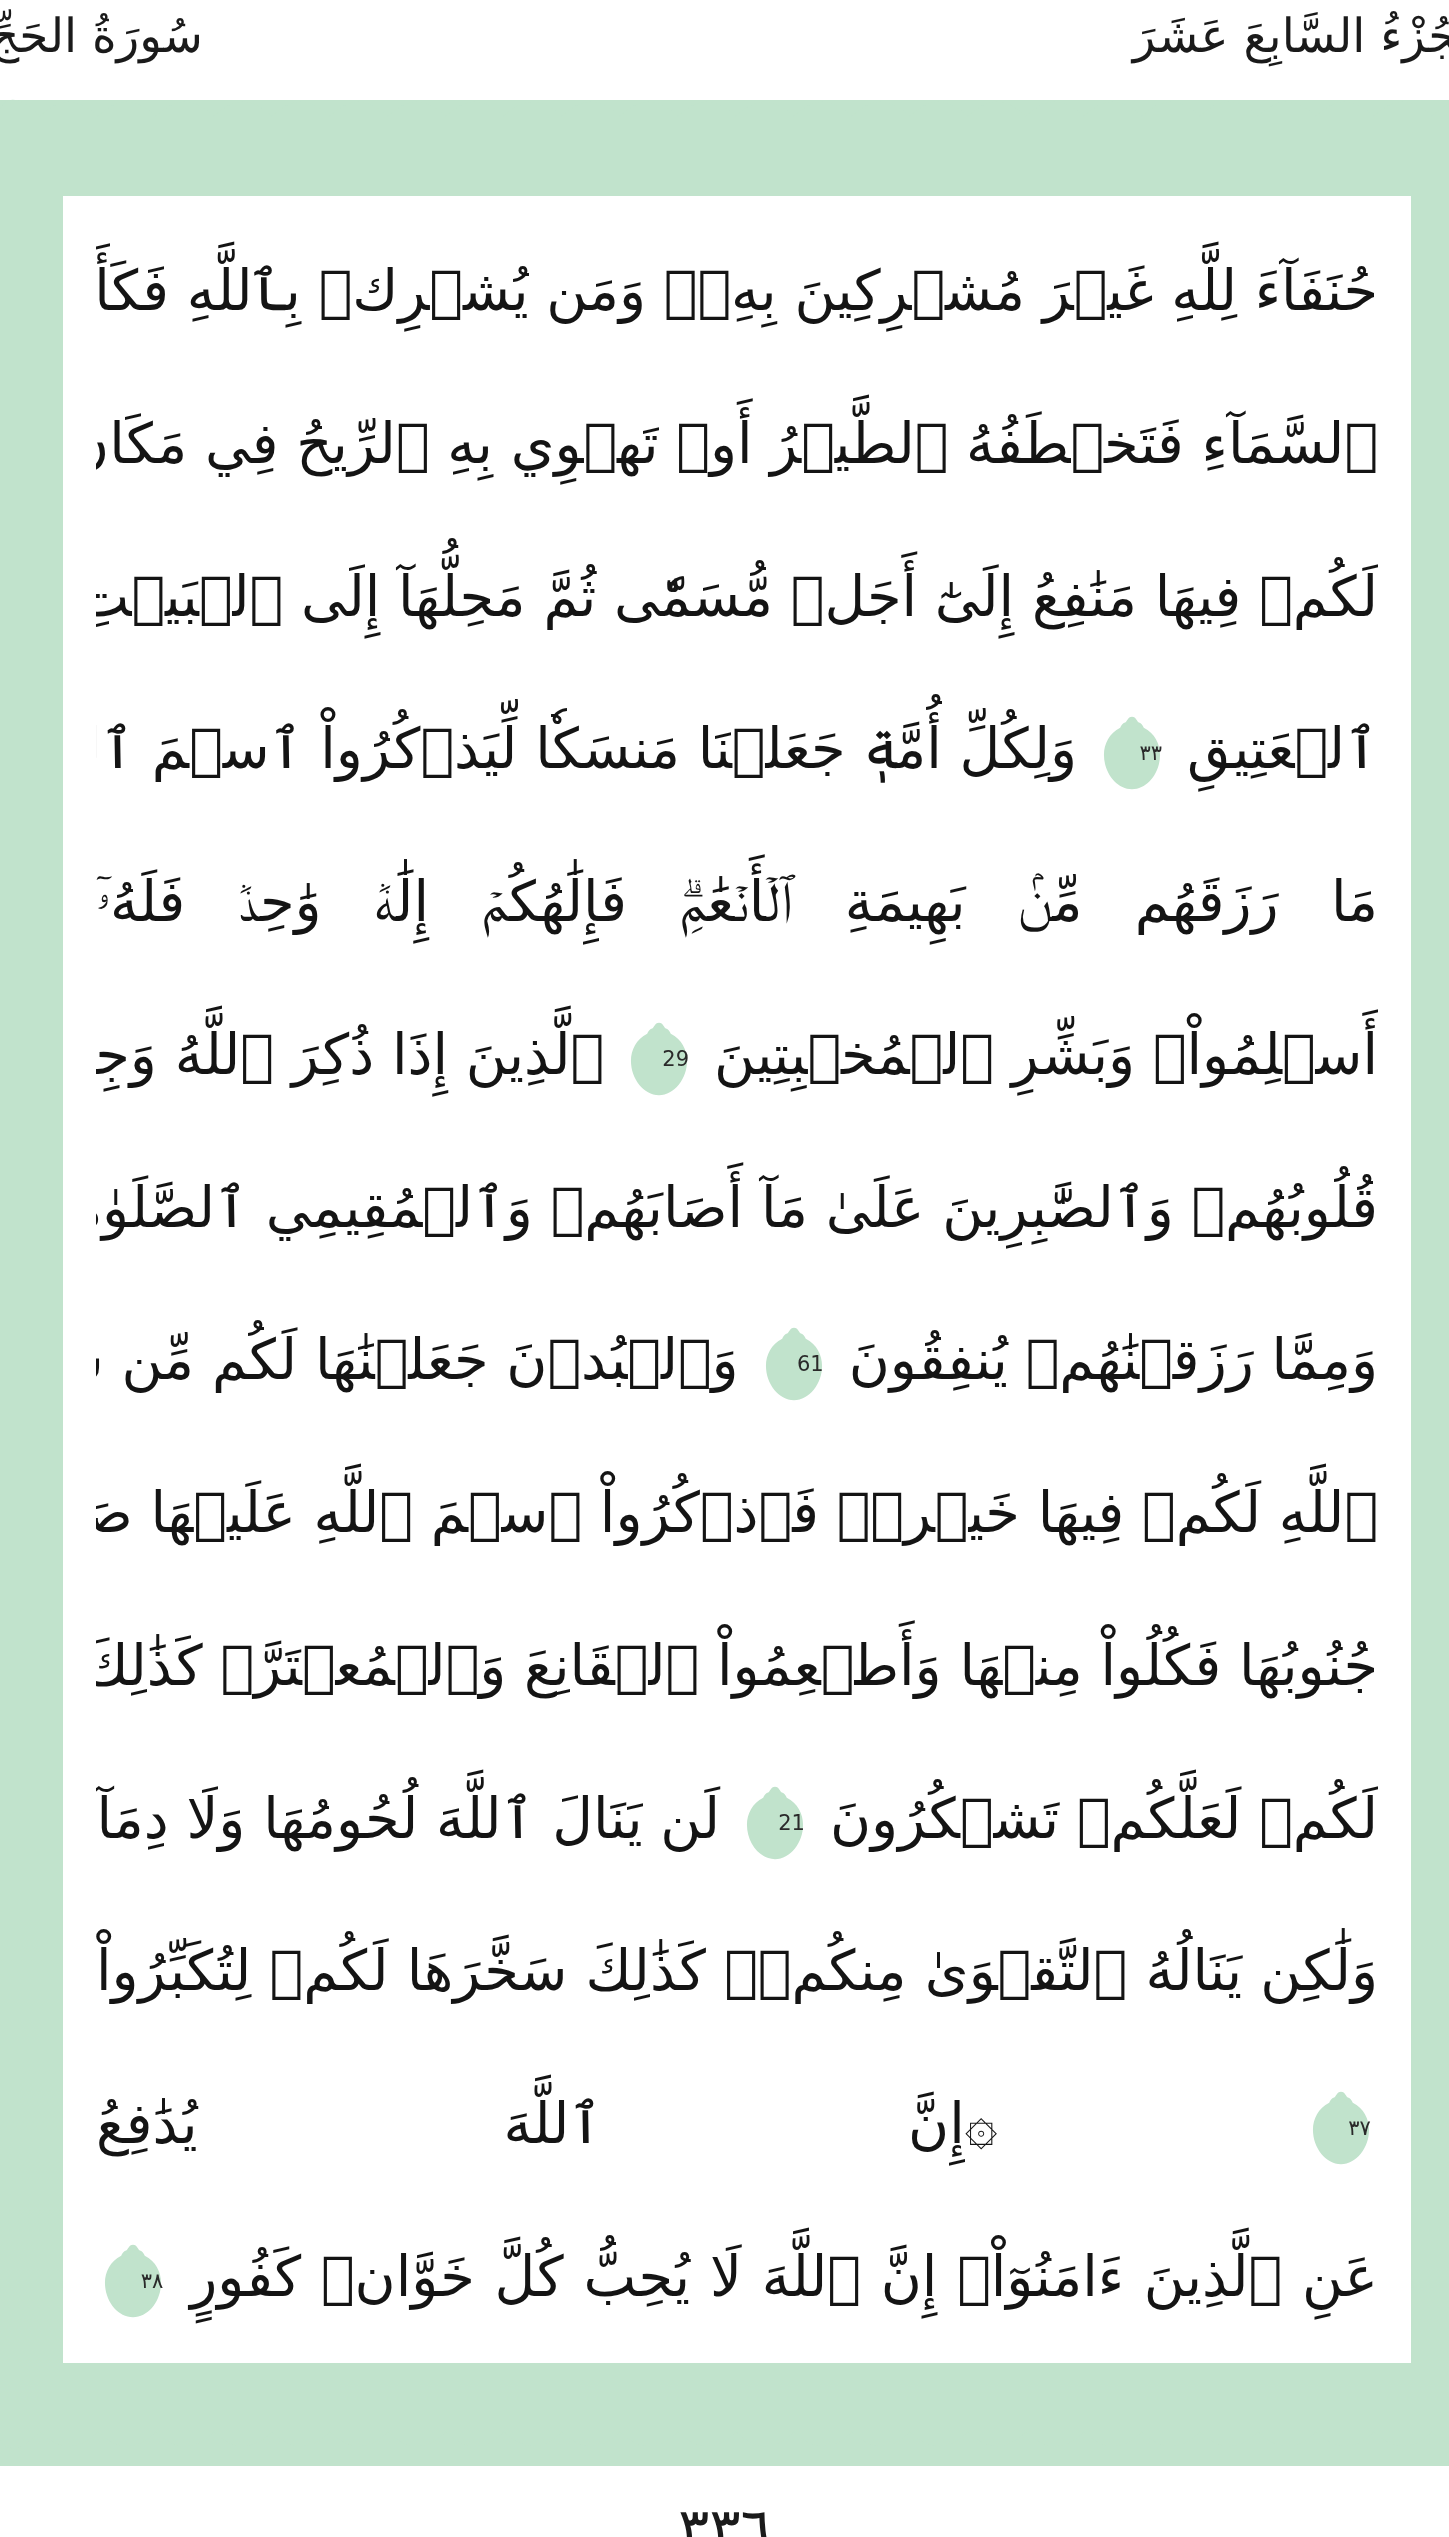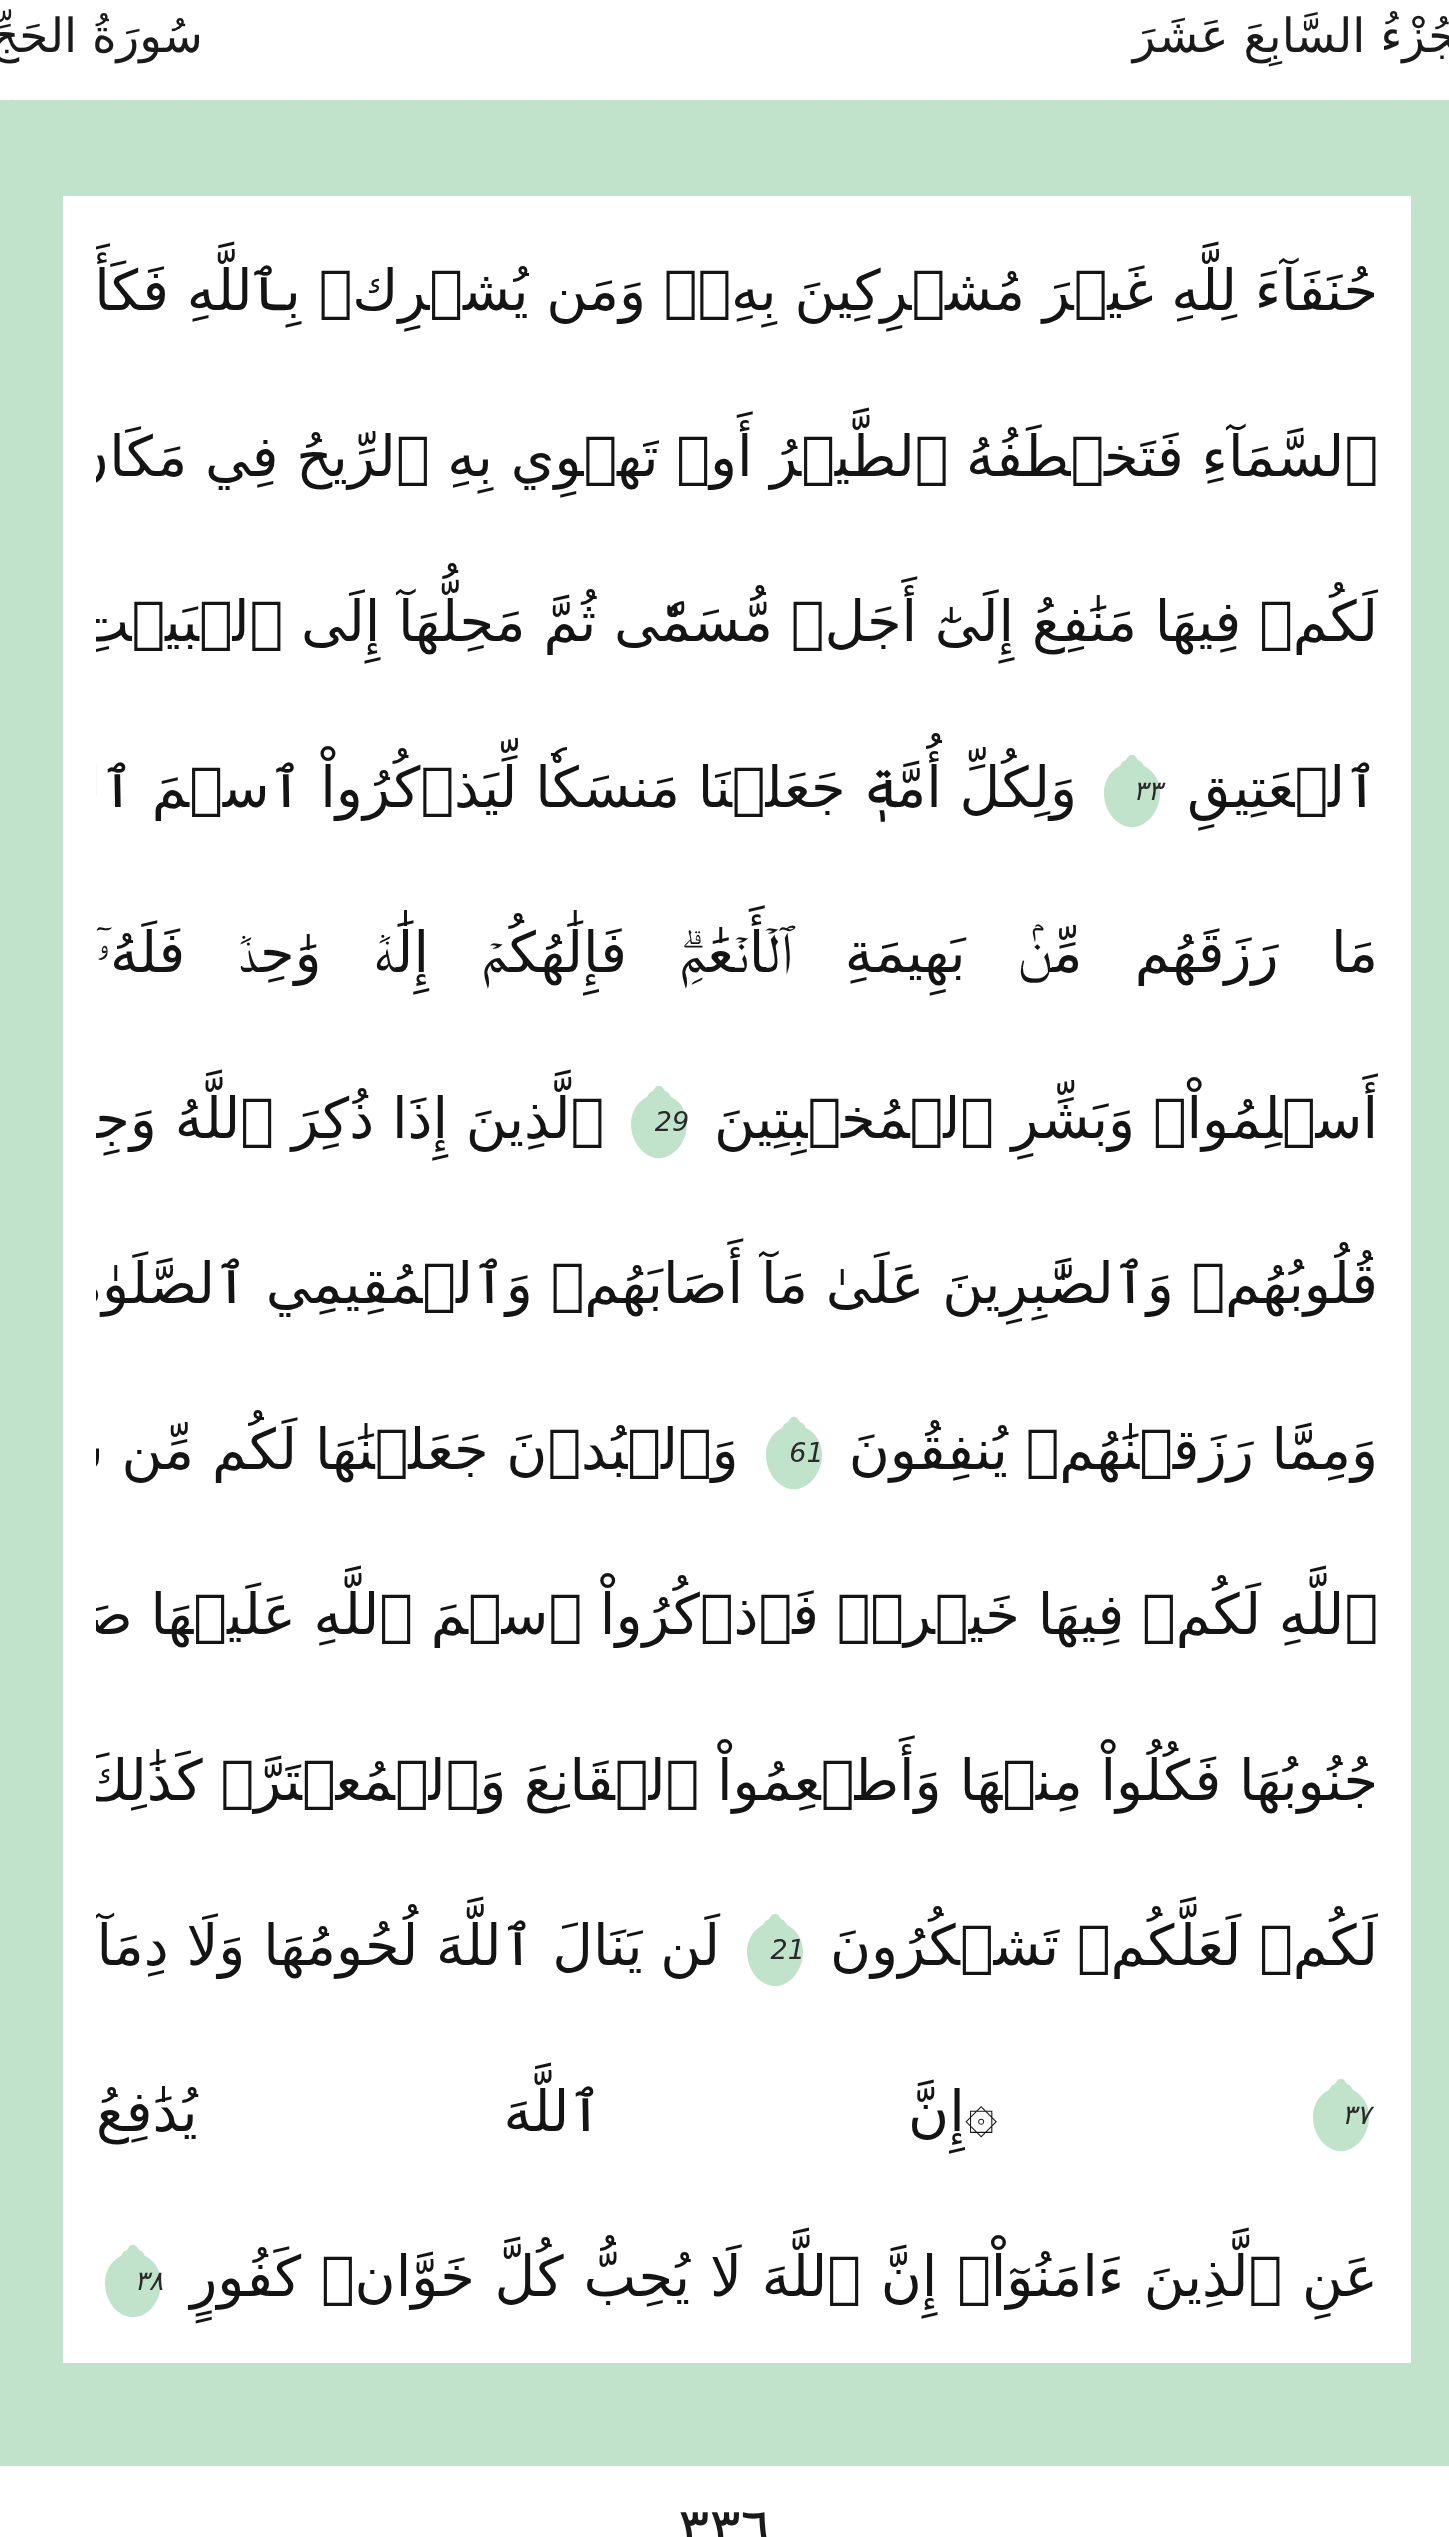--- a/index.html
+++ b/index.html
@@ -90,25 +90,24 @@
     width: 60px;
     height: 76px;
   }
   .ayah .num {
     position: absolute;
     left: 0;
     right: 0;
     top: 20px;
     text-align: center;
     font-family: "DejaVu Sans", sans-serif;
-    font-size: 27px;
+    font-size: 21px;
     line-height: 36px;
     color: #2a2a2a;
     direction: rtl;
-    font-style: italic;
   }
   .page-number {
     position: absolute;
     left: 0;
     width: 1450px;
     top: 2493px;
     text-align: center;
     font-family: "DejaVu Serif", serif;
     font-size: 58px;
     line-height: 72px;
@@ -144,20 +143,21 @@
           </svg><span class="num">29</span></span> <span>ٱلَّذِينَ إِذَا ذُكِرَ ٱللَّهُ وَجِلَتۡ</span> </div>
       <div class="line"><span>قُلُوبُهُمۡ وَٱلصَّٰبِرِينَ عَلَىٰ مَآ أَصَابَهُمۡ وَٱلۡمُقِيمِي ٱلصَّلَوٰةِ</span> </div>
       <div class="line"><span>وَمِمَّا رَزَقۡنَٰهُمۡ يُنفِقُونَ</span> <span class="ayah"><svg viewBox="0 0 66 84">
             <path fill="#c1e3cc" d="M33 2 C37 2 38 6 40 8 C44 9 45 12 46 14 C58 20 64 32 64 44 C64 64 50 82 33 82 C16 82 2 64 2 44 C2 32 8 20 20 14 C21 12 22 9 26 8 C28 6 29 2 33 2 Z"></path>
           </svg><span class="num">61</span></span> <span>وَٱلۡبُدۡنَ جَعَلۡنَٰهَا لَكُم مِّن شَعَٰٓئِرِ</span> </div>
       <div class="line"><span>ٱللَّهِ لَكُمۡ فِيهَا خَيۡرٞۖ فَٱذۡكُرُواْ ٱسۡمَ ٱللَّهِ عَلَيۡهَا صَوَآفَّۖ فَإِذَا وَجَبَتۡ</span> </div>
       <div class="line"><span>جُنُوبُهَا فَكُلُواْ مِنۡهَا وَأَطۡعِمُواْ ٱلۡقَانِعَ وَٱلۡمُعۡتَرَّۚ كَذَٰلِكَ سَخَّرۡنَٰهَا</span> </div>
       <div class="line"><span>لَكُمۡ لَعَلَّكُمۡ تَشۡكُرُونَ</span> <span class="ayah"><svg viewBox="0 0 66 84">
             <path fill="#c1e3cc" d="M33 2 C37 2 38 6 40 8 C44 9 45 12 46 14 C58 20 64 32 64 44 C64 64 50 82 33 82 C16 82 2 64 2 44 C2 32 8 20 20 14 C21 12 22 9 26 8 C28 6 29 2 33 2 Z"></path>
           </svg><span class="num">21</span></span> <span>لَن يَنَالَ ٱللَّهَ لُحُومُهَا وَلَا دِمَآؤُهَا</span> </div>
+      <div class="line"><span>وَلَٰكِن يَنَالُهُ ٱلتَّقۡوَىٰ مِنكُمۡۚ كَذَٰلِكَ سَخَّرَهَا لَكُمۡ لِتُكَبِّرُواْ</span> </div>
       <div class="line"> <span class="ayah"><svg viewBox="0 0 66 84">
             <path fill="#c1e3cc" d="M33 2 C37 2 38 6 40 8 C44 9 45 12 46 14 C58 20 64 32 64 44 C64 64 50 82 33 82 C16 82 2 64 2 44 C2 32 8 20 20 14 C21 12 22 9 26 8 C28 6 29 2 33 2 Z"></path>
           </svg><span class="num">٣٧</span></span> <span>۞إِنَّ ٱللَّهَ يُدَٰفِعُ</span> </div>
       <div class="line"><span>عَنِ ٱلَّذِينَ ءَامَنُوٓاْۗ إِنَّ ٱللَّهَ لَا يُحِبُّ كُلَّ خَوَّانٖ كَفُورٍ</span> <span class="ayah"><svg viewBox="0 0 66 84">
             <path fill="#c1e3cc" d="M33 2 C37 2 38 6 40 8 C44 9 45 12 46 14 C58 20 64 32 64 44 C64 64 50 82 33 82 C16 82 2 64 2 44 C2 32 8 20 20 14 C21 12 22 9 26 8 C28 6 29 2 33 2 Z"></path>
           </svg><span class="num">٣٨</span></span> </div>
     </div>
 </div>
 
 <div class="page-number">٣٣٦</div>

